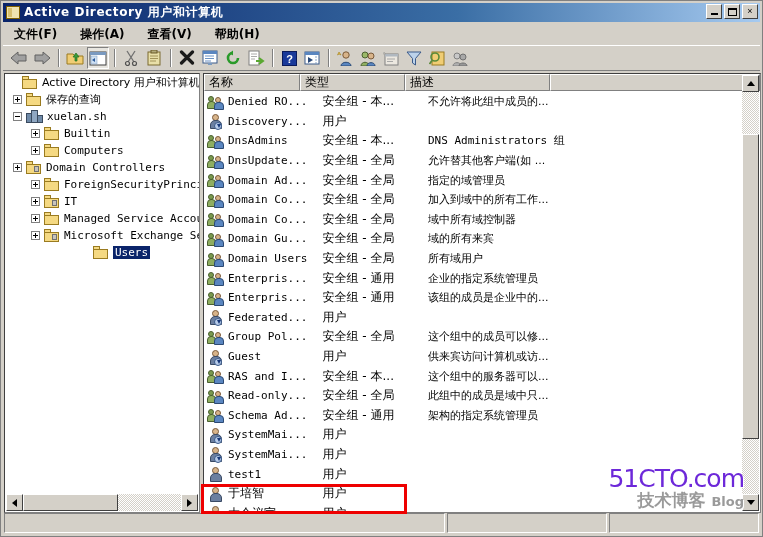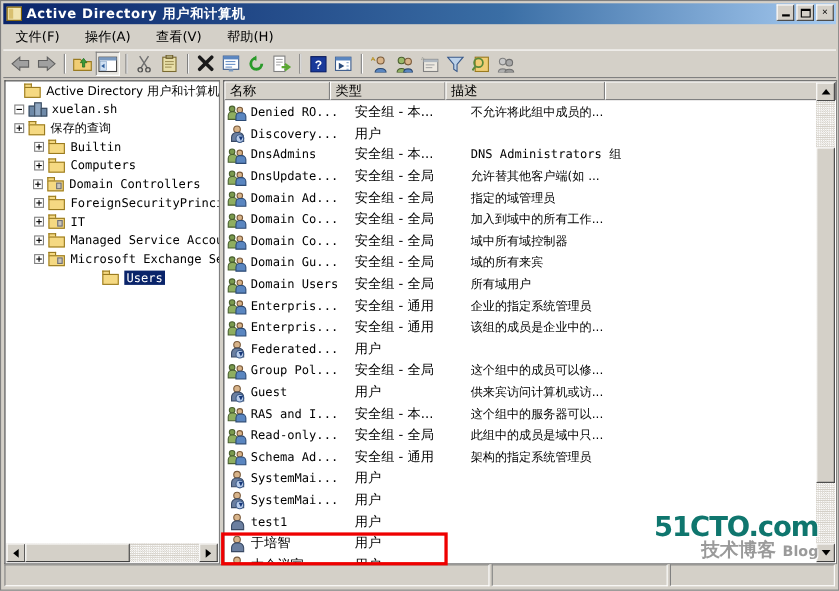--- a/index.html
+++ b/index.html
@@ -96,23 +96,24 @@
   }
 
   
   .menubar {
     position: absolute;
     left: 2px; top: 23px;
     width: 757px;
     height: 20px;
     background: #d4d0c8;
     display: flex;
-    align-items: flex-end;
+    align-items: flex-start;
     padding-left: 7px;
     box-sizing: border-box;
+    font-weight: bold;
   }
   .menu-item {
     font-family: "DejaVu Sans", sans-serif;
     font-size: 12px;
     color: #000;
     padding: 2px 9px 2px 4px;
     margin-right: 10px;
     white-space: nowrap;
     cursor: default;
   }
@@ -501,22 +502,22 @@
     right: 18px;
     bottom: 26px;
     text-align: right;
     pointer-events: none;
     z-index: 30;
     user-select: none;
   }
   .wm-main {
     font-family: "DejaVu Sans", sans-serif;
     font-size: 25px;
-    font-weight: bold;
-    color: #0f766e;
+    font-weight: normal;
+    color: #6d28d9;
     letter-spacing: -1px;
     line-height: 1;
     text-shadow: 1px 1px 0 #ffffff;
   }
   .wm-sub {
     font-family: "DejaVu Sans", sans-serif;
     font-size: 17px;
     font-weight: bold;
     color: #9a9a9a;
     line-height: 1.1;
@@ -689,57 +690,57 @@
         <div class="tnode" style="padding-left:4px;">
           <span class="expander hidden"></span>
           <span class="folder">
               <span class="ftab"></span>
               <span class="fbody"></span>
             </span>
           <span class="cjk">Active Directory 用户和计算机</span>
         </div>
 
         <div class="tnode" style="padding-left:8px;">
-          <span class="expander"></span>
-          <span class="dcicon">
-              <span class="b1"></span>
-              <span class="b2"></span>
-              <span class="b3"></span>
-            </span>
-          <span>xuelan.sh</span>
-        </div>
-
-        <div class="tnode" style="padding-left:8px;">
           <span class="expander plus"></span>
           <span class="folder">
               <span class="ftab"></span>
               <span class="fbody"></span>
             </span>
           <span class="cjk">保存的查询</span>
+        </div>
+
+        <div class="tnode" style="padding-left:8px;">
+          <span class="expander"></span>
+          <span class="dcicon">
+              <span class="b1"></span>
+              <span class="b2"></span>
+              <span class="b3"></span>
+            </span>
+          <span>xuelan.sh</span>
         </div>
 
         <div class="tnode" style="padding-left:26px;">
           <span class="expander plus"></span>
           <span class="folder">
               <span class="ftab"></span>
               <span class="fbody"></span>
             </span>
           <span>Builtin</span>
         </div>
 
         <div class="tnode" style="padding-left:26px;">
           <span class="expander plus"></span>
           <span class="folder">
               <span class="ftab"></span>
               <span class="fbody"></span>
             </span>
           <span>Computers</span>
         </div>
 
-        <div class="tnode" style="padding-left:25px;">
+        <div class="tnode" style="padding-left:8px;">
           <span class="expander plus"></span>
           <span class="folder special">
               <span class="ftab"></span>
               <span class="fbody"></span>
             </span>
           <span>Domain Controllers</span>
         </div>
 
         <div class="tnode" style="padding-left:26px;">
           <span class="expander plus"></span>

